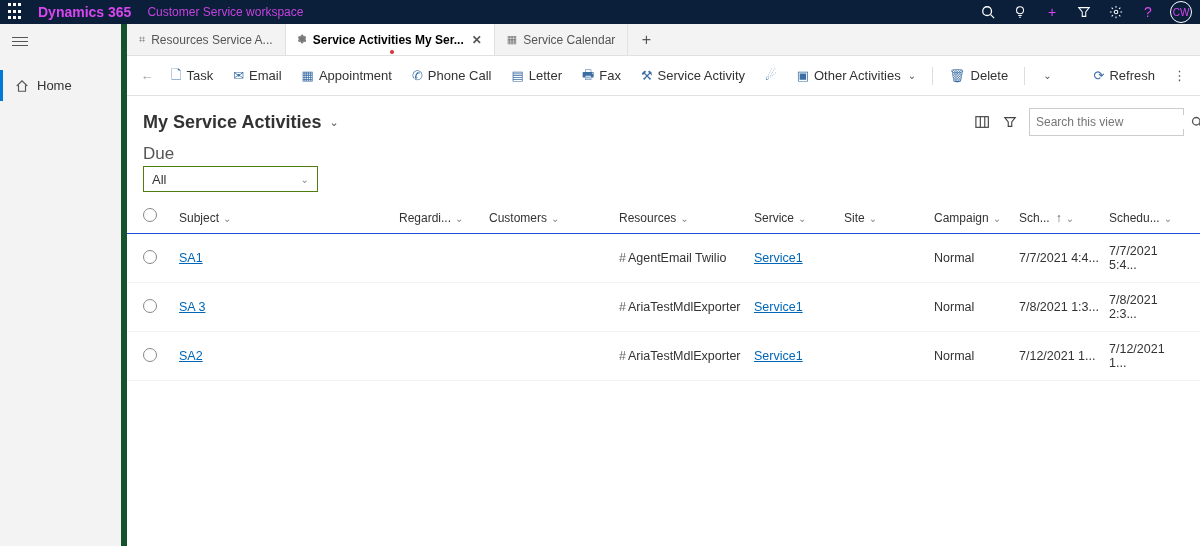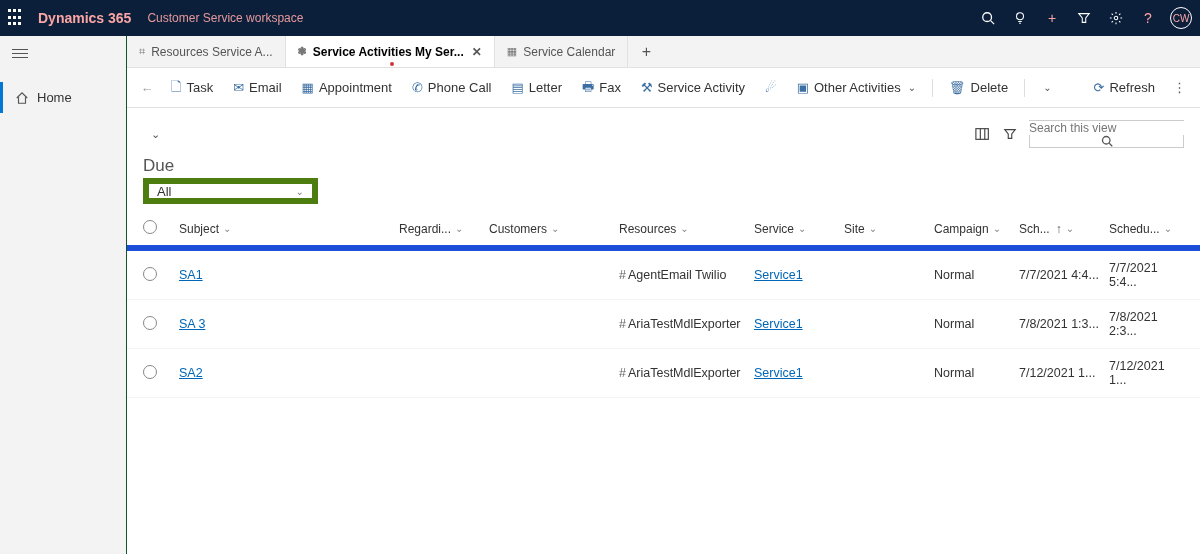--- a/index.html
+++ b/index.html
@@ -1,32 +1,32 @@
 <!DOCTYPE html>
 <html><head>
   <meta charset="utf-8">
   <style>
     * { box-sizing: border-box; margin: 0; padding: 0; font-family: "Segoe UI", Arial, sans-serif; }
     body { width: 1200px; height: 554px; background: #fff; overflow: hidden; font-size: 13px; color: #333; }
     
     
-    .top-nav { height: 36px; background: #0b1f3b; display: flex; align-items: center; padding: 0 8px; color: #fca5a5; }
+    .top-nav { height: 24px; background: #0b1f3b; display: flex; align-items: center; padding: 0 8px; color: #d946ef; }
     .waffle { width: 18px; height: 18px; display: grid; grid-template-columns: repeat(3,3px); grid-gap: 2px; margin-right: 12px; cursor: pointer; }
     .waffle span { background: #fff; width: 3px; height: 3px; }
     .brand { font-weight: 600; font-size: 14px; margin-right: 16px; }
     .workspace { font-size: 12px; opacity: .9; }
     .top-spacer { flex: 1; }
     .top-icon { width: 32px; height: 32px; display: flex; align-items: center; justify-content: center; cursor: pointer; font-size: 14px; }
     .avatar { width: 22px; height: 22px; border: 1px solid #fff; border-radius: 50%; display: flex; align-items: center; justify-content: center; font-size: 10px; margin-left: 6px; cursor: pointer; }
     
     
     .app-body { display: flex; height: calc(554px - 32px); }
     
     
-    .sidebar { width: 150px; background: #f3f3f3; border-right: 1px solid #14532d; }
+    .sidebar { width: 150px; background: #f3f3f3; border-right: 6px solid #14532d; }
     .hamburger { padding: 10px 12px; cursor: pointer; }
     .hamburger-lines { display: inline-block; width: 16px; }
     .hamburger-lines span { display: block; height: 1px; background: #555; margin: 3px 0; }
     .sidebar-item { display: flex; align-items: center; padding: 8px 12px; cursor: pointer; border-left: 3px solid #0078d4; margin-top: 8px; }
     .home-ico { margin-right: 8px; }
     
     
     .right { flex: 1; display: flex; flex-direction: column; }
     .tab-strip { height: 32px; background: #f3f3f3; border-bottom: 1px solid #e1e1e1; display: flex; align-items: stretch; }
     .tab { display: flex; align-items: center; padding: 0 12px; gap: 6px; font-size: 12px; color: #555; border-right: 1px solid #e1e1e1; cursor: pointer; position: relative; }
@@ -45,32 +45,32 @@
     .cmd-chev { color: #555; font-size: 10px; margin-left: 2px; }
     .cmd-spacer { flex: 1; }
     .cmd-overflow { padding: 0 6px; cursor: pointer; color: #555; }
     
     
     .view-header { padding: 12px 16px 8px; display: flex; align-items: center; }
     .view-title { font-weight: 600; font-size: 18px; }
     .view-title-chev { margin-left: 8px; color: #555; font-size: 11px; cursor: pointer; }
     .view-tools { margin-left: auto; display: flex; align-items: center; gap: 12px; }
     .vt-icon { color: #444; cursor: pointer; font-size: 14px; }
-    .search-wrap { border: 1px solid #ccc; display: flex; align-items: center; width: 155px; height: 28px; padding: 0 6px; flex-direction: column; }
+    .search-wrap { border: 1px solid #ccc; display: flex; align-items: center; width: 155px; height: 28px; padding: 0 6px; }
     .search-wrap input { border: none; outline: none; flex: 1; font-size: 12px; }
     .search-wrap .sico { color: #555; cursor: pointer; }
     
     
     .due-wrap { padding: 0 16px 8px; }
     .due-label { font-size: 17px; color: #555; margin-bottom: 2px; }
-    .due-select { border: 6px solid #4d7c0f; width: 175px; height: 26px; display: flex; align-items: center; justify-content: space-between; padding: 0 8px; font-size: 13px; cursor: pointer; }
+    .due-select { border: 1px solid #4d7c0f; width: 175px; height: 26px; display: flex; align-items: center; justify-content: space-between; padding: 0 8px; font-size: 13px; cursor: pointer; }
     
     
     .grid { padding: 0; }
-    .grid-header { display: flex; align-items: center; padding: 8px 16px; border-bottom: 6px solid #1d4ed8; font-size: 12px; color: #333; }
+    .grid-header { display: flex; align-items: flex-end; padding: 8px 16px; border-bottom: 1px solid #1d4ed8; font-size: 12px; color: #333; }
     .grid-row { display: flex; align-items: center; padding: 10px 16px; border-bottom: 1px solid #f3f3f3; font-size: 12.5px; }
     .col-sel { width: 36px; }
     .col-subject { width: 220px; }
     .col-regarding { width: 90px; }
     .col-customers { width: 130px; }
     .col-resources { width: 135px; }
     .col-service { width: 90px; }
     .col-site { width: 90px; }
     .col-priority { width: 85px; }
     .col-start { width: 90px; }
@@ -214,20 +214,21 @@
         </div>
       <div class="cmd-spacer"></div>
       <div class="cmd-item">
           <span class="ci">⟳</span>
           <span>Refresh</span>
         </div>
       <div class="cmd-overflow">⋮</div>
     </div>
 
     <div class="view-header">
+      <span class="view-title">My Service Activities</span>
       <span class="view-title-chev">⌄</span>
       <div class="view-tools">
         <span class="vt-icon">
           <svg width="16" height="14" viewBox="0 0 18 14" fill="none" stroke="#444" stroke-width="1.3">
               <rect x="1" y="1" width="14" height="12"></rect>
               <line x1="6" y1="1" x2="6" y2="13"></line>
               <line x1="11" y1="1" x2="11" y2="13"></line>
             </svg>
         </span>
         <span class="vt-icon">

